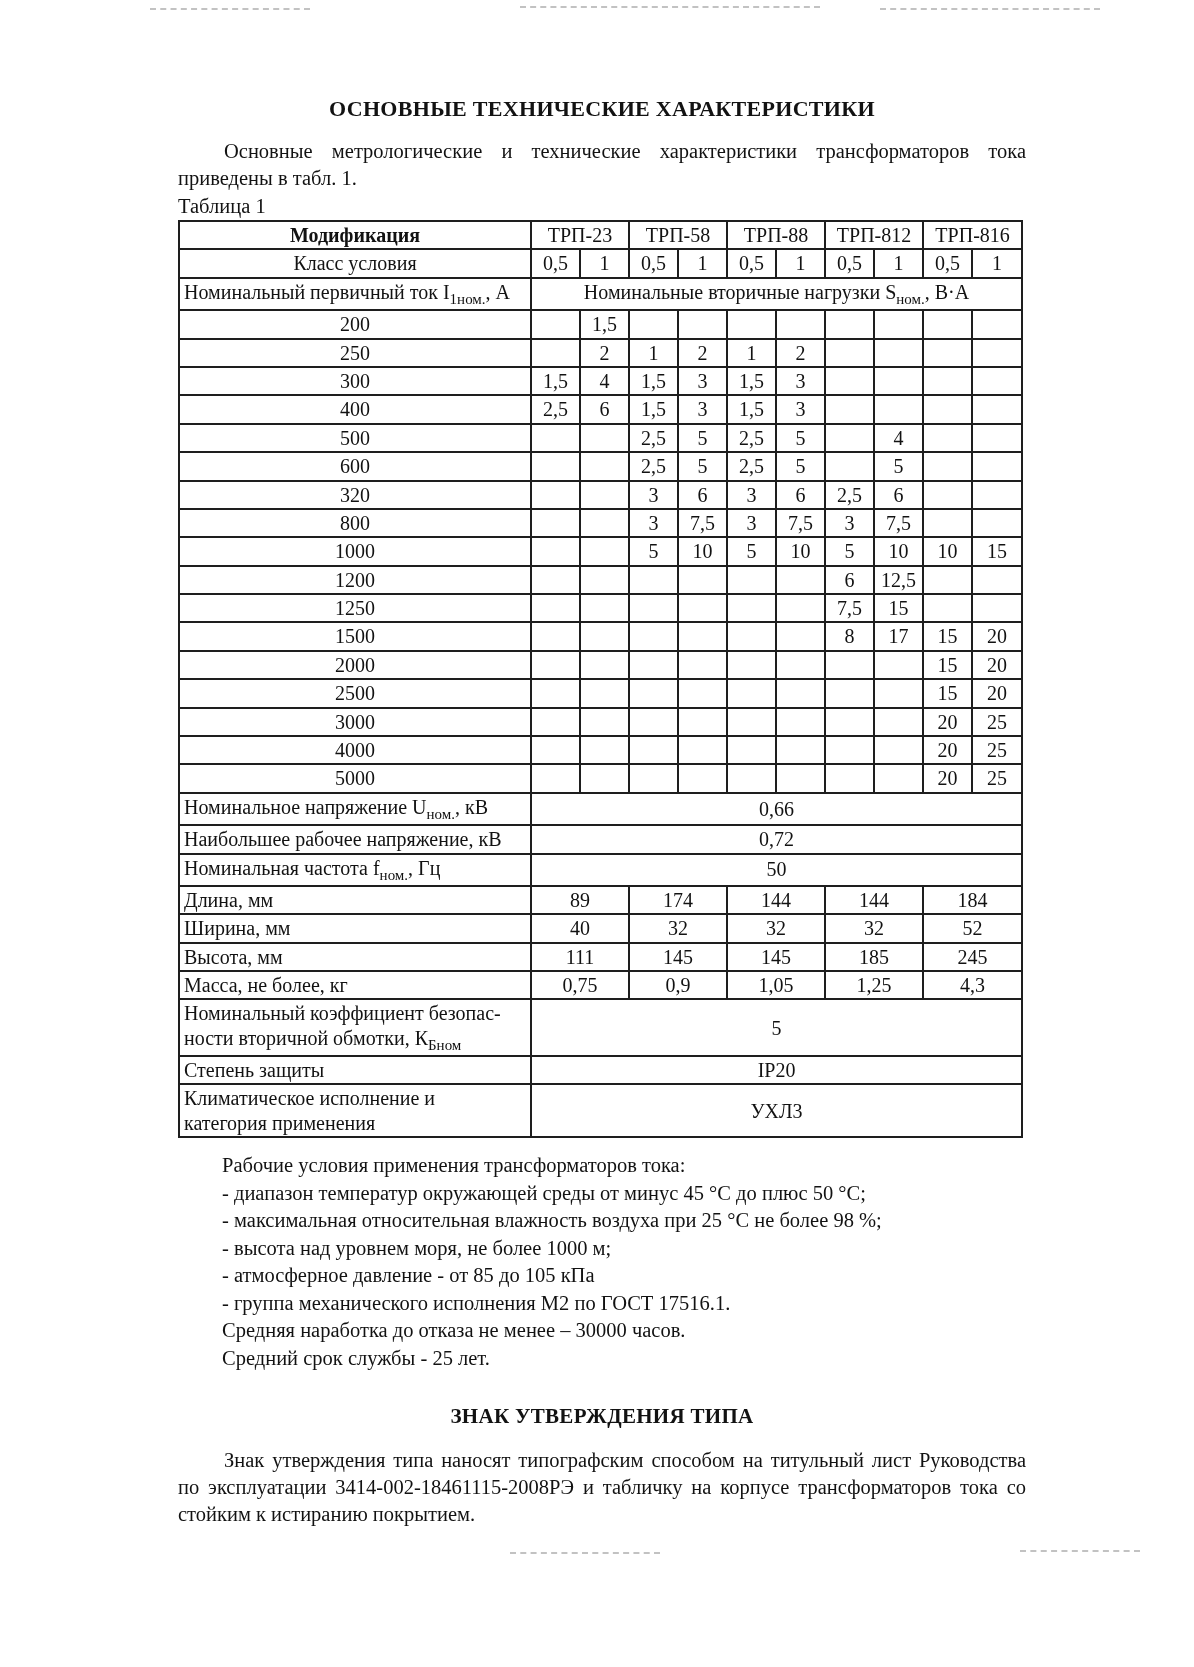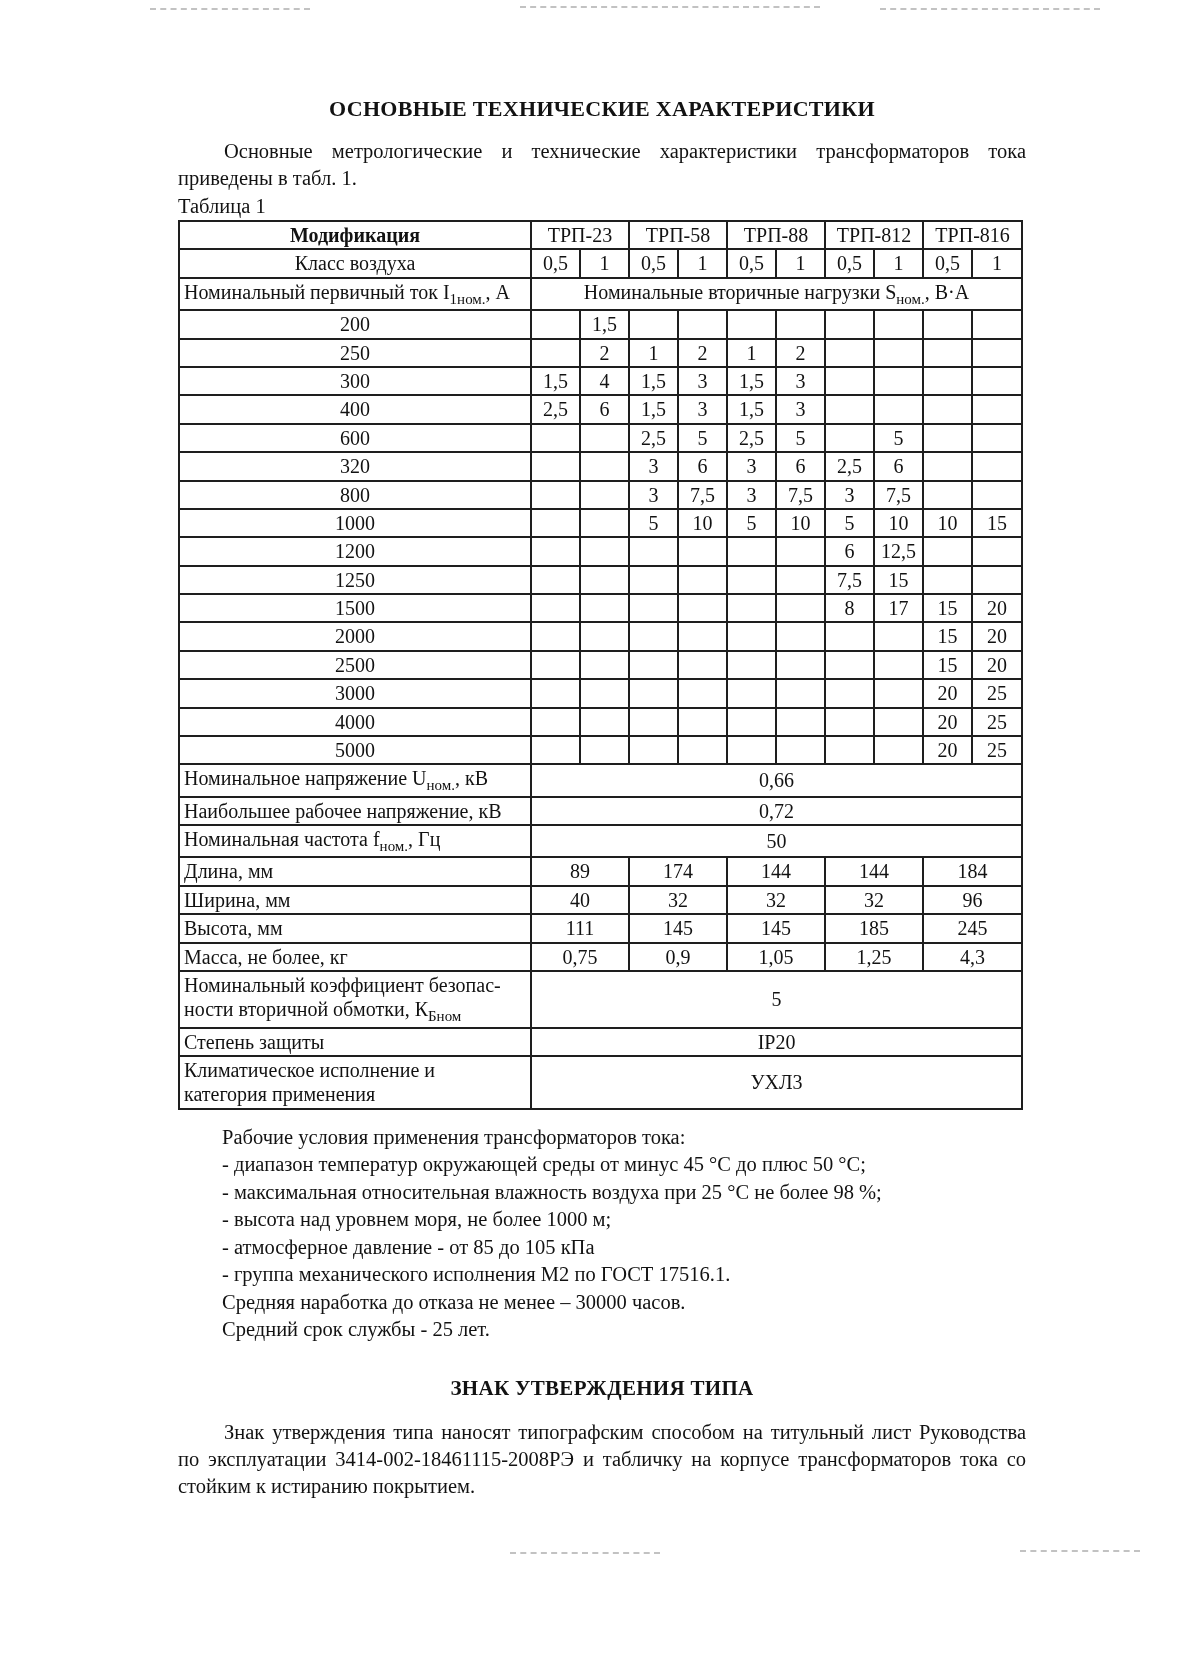--- a/index.html
+++ b/index.html
@@ -84,21 +84,21 @@
     <tbody id="specs-tbody">
         <tr>
           <td class="c b">Модификация</td>
           <td colspan="2" class="c">ТРП-23</td>
           <td colspan="2" class="c">ТРП-58</td>
           <td colspan="2" class="c">ТРП-88</td>
           <td colspan="2" class="c">ТРП-812</td>
           <td colspan="2" class="c">ТРП-816</td>
         </tr>
         <tr>
-          <td class="c">Класс воздуха</td>
+          <td class="c">Класс условия</td>
           <td class="c">0,5</td>
           <td class="c">1</td>
           <td class="c">0,5</td>
           <td class="c">1</td>
           <td class="c">0,5</td>
           <td class="c">1</td>
           <td class="c">0,5</td>
           <td class="c">1</td>
           <td class="c">0,5</td>
           <td class="c">1</td>
@@ -149,20 +149,33 @@
         <tr>
           <td class="c">400</td>
           <td class="c">2,5</td>
           <td class="c">6</td>
           <td class="c">1,5</td>
           <td class="c">3</td>
           <td class="c">1,5</td>
           <td class="c">3</td>
           <td class="c"></td>
           <td class="c"></td>
+          <td class="c"></td>
+          <td class="c"></td>
+        </tr>
+        <tr>
+          <td class="c">500</td>
+          <td class="c"></td>
+          <td class="c"></td>
+          <td class="c">2,5</td>
+          <td class="c">5</td>
+          <td class="c">2,5</td>
+          <td class="c">5</td>
+          <td class="c"></td>
+          <td class="c">4</td>
           <td class="c"></td>
           <td class="c"></td>
         </tr>
         <tr>
           <td class="c">600</td>
           <td class="c"></td>
           <td class="c"></td>
           <td class="c">2,5</td>
           <td class="c">5</td>
           <td class="c">2,5</td>
@@ -334,21 +347,21 @@
           <td colspan="2" class="c">144</td>
           <td colspan="2" class="c">144</td>
           <td colspan="2" class="c">184</td>
         </tr>
         <tr>
           <td class="l"><span>Ширина, мм</span></td>
           <td colspan="2" class="c">40</td>
           <td colspan="2" class="c">32</td>
           <td colspan="2" class="c">32</td>
           <td colspan="2" class="c">32</td>
-          <td colspan="2" class="c">96</td>
+          <td colspan="2" class="c">52</td>
         </tr>
         <tr>
           <td class="l"><span>Высота, мм</span></td>
           <td colspan="2" class="c">111</td>
           <td colspan="2" class="c">145</td>
           <td colspan="2" class="c">145</td>
           <td colspan="2" class="c">185</td>
           <td colspan="2" class="c">245</td>
         </tr>
         <tr>

